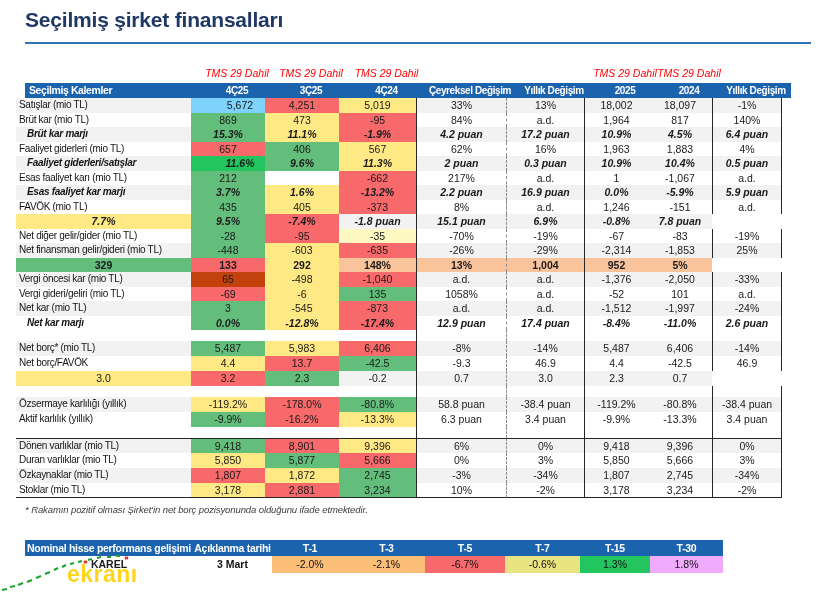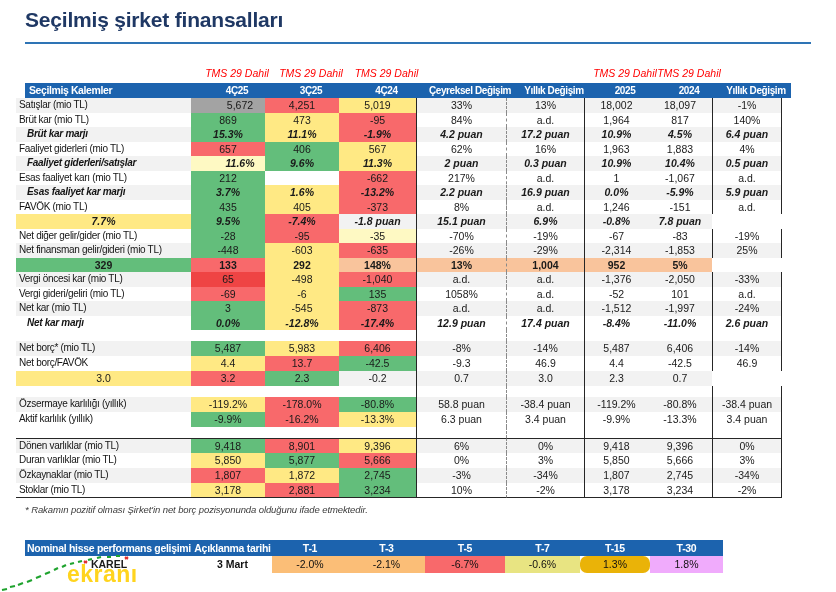--- a/index.html
+++ b/index.html
@@ -70,21 +70,21 @@
   <div>Çeyreksel Değişim</div>
   <div>Yıllık Değişim</div>
   <div>2025</div>
   <div>2024</div>
   <div>Yıllık Değişim</div>
 </div>
 
 <div class="abs" id="rows">
     <div class="trow tgrid stripe">
       <div class="lbl">Satışlar (mio TL)</div>
-      <div class="val qcell" style="background: #a3a3a3; padding-left: 24px;">5,672</div>
+      <div class="val qcell" style="background: #7dd3fc; padding-left: 24px;">5,672</div>
       <div class="val qcell" style="background: rgb(248, 105, 107);">4,251</div>
       <div class="val qcell" style="background: rgb(255, 233, 132);">5,019</div>
       <div class="val">33%</div>
       <div class="val">13%</div>
       <div class="val">18,002</div>
       <div class="val">18,097</div>
       <div class="val">-1%</div>
     </div>
     <div class="trow tgrid">
       <div class="lbl">Brüt kar (mio TL)</div>
@@ -114,21 +114,21 @@
       <div class="val qcell" style="background: rgb(99, 190, 123);">406</div>
       <div class="val qcell" style="background: rgb(255, 233, 132);">567</div>
       <div class="val">62%</div>
       <div class="val">16%</div>
       <div class="val">1,963</div>
       <div class="val">1,883</div>
       <div class="val">4%</div>
     </div>
     <div class="trow tgrid stripe ratio">
       <div class="lbl">Faaliyet giderleri/satışlar</div>
-      <div class="val qcell" style="background: #fef9c3; padding-left: 24px;">11.6%</div>
+      <div class="val qcell" style="background: #22c55e; padding-left: 24px;">11.6%</div>
       <div class="val qcell" style="background: rgb(99, 190, 123);">9.6%</div>
       <div class="val qcell" style="background: rgb(255, 233, 132);">11.3%</div>
       <div class="val">2 puan</div>
       <div class="val">0.3 puan</div>
       <div class="val">10.9%</div>
       <div class="val">10.4%</div>
       <div class="val">0.5 puan</div>
     </div>
     <div class="trow tgrid">
       <div class="lbl">Esas faaliyet karı (mio TL)</div>
@@ -200,21 +200,21 @@
       <div class="val qcell" style="background: rgb(248, 105, 107);">133</div>
       <div class="val qcell" style="background: rgb(255, 233, 132);">292</div>
       <div class="val">148%</div>
       <div class="val">13%</div>
       <div class="val">1,004</div>
       <div class="val">952</div>
       <div class="val">5%</div>
     </div>
     <div class="trow tgrid stripe">
       <div class="lbl">Vergi öncesi kar (mio TL)</div>
-      <div class="val qcell" style="background: #ef4444;">65</div>
+      <div class="val qcell" style="background: #c2410c;">65</div>
       <div class="val qcell" style="background: rgb(255, 233, 132);">-498</div>
       <div class="val qcell" style="background: rgb(248, 105, 107);">-1,040</div>
       <div class="val">a.d.</div>
       <div class="val">a.d.</div>
       <div class="val">-1,376</div>
       <div class="val">-2,050</div>
       <div class="val">-33%</div>
     </div>
     <div class="trow tgrid">
       <div class="lbl">Vergi gideri/geliri (mio TL)</div>
@@ -395,21 +395,21 @@
   <div>T-30</div>
 </div>
 
 <div class="abs pgrid" id="perf-row">
   <div class="pname">KAREL</div>
   <div class="pdate">3 Mart</div>
 <div class="pval" style="background: rgb(251, 190, 119);">-2.0%</div>
     <div class="pval" style="background: rgb(251, 190, 119);">-2.1%</div>
     <div class="pval" style="background: rgb(248, 105, 107);">-6.7%</div>
     <div class="pval" style="background: rgb(232, 228, 130);">-0.6%</div>
-    <div class="pval" style="background: #eab308; border-radius: 7px;">1.3%</div>
+    <div class="pval" style="background: #22c55e;">1.3%</div>
     <div class="pval" style="background: #f0abfc;">1.8%</div>
   </div>
 
 <div class="abs" id="logo">
   <svg width="230" height="39" viewBox="0 0 230 39">
     <path stroke="#1FA32E" stroke-width="2.2" fill="none" d="M2 37 l5 -1 M10 34 l5 -1 M18 32 l5 -2 M27 29 l5 -2 M36 25 l5 -2 M45 21 l5 -2 M54 17 l4 -2 M62 14 l4 -2 M70 11 l4 -1 M78 9 l4 -1 M88 7 l4 -1 M97 5 l4 -1 M107 4 l4 0 M116 3 l4 0"></path>
     <path stroke="#E03030" stroke-width="2" fill="none" d="M84 8 l3 2 m0 -2 l-3 2 M125 4 l3 2 m0 -2 l-3 2"></path>
   </svg>
   <span id="logo-text">ekranı</span>
 </div>

